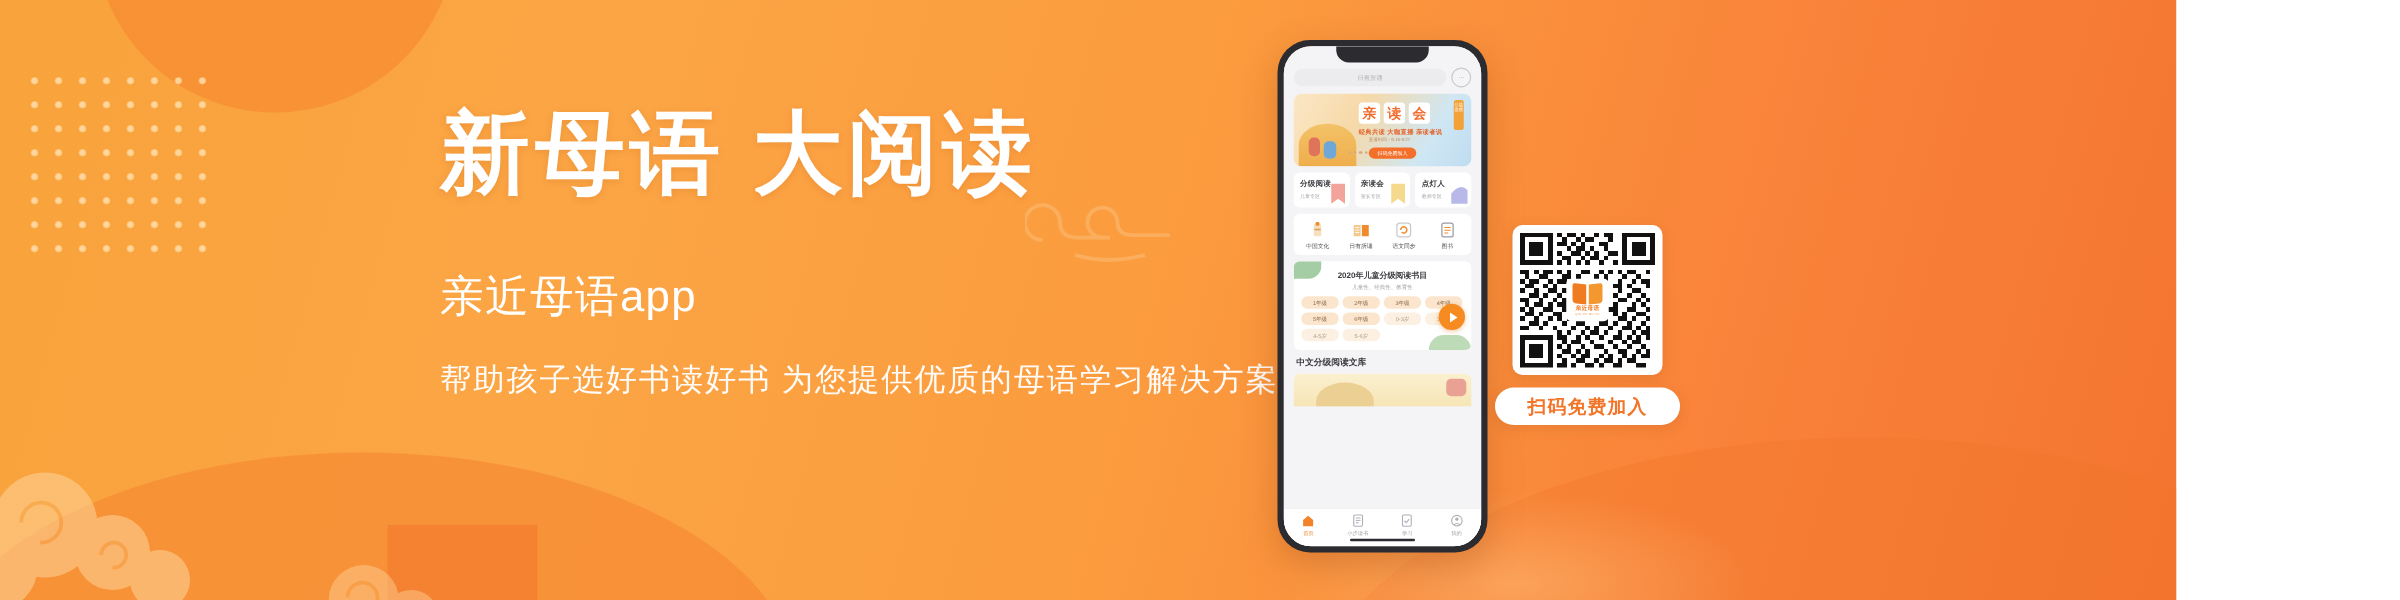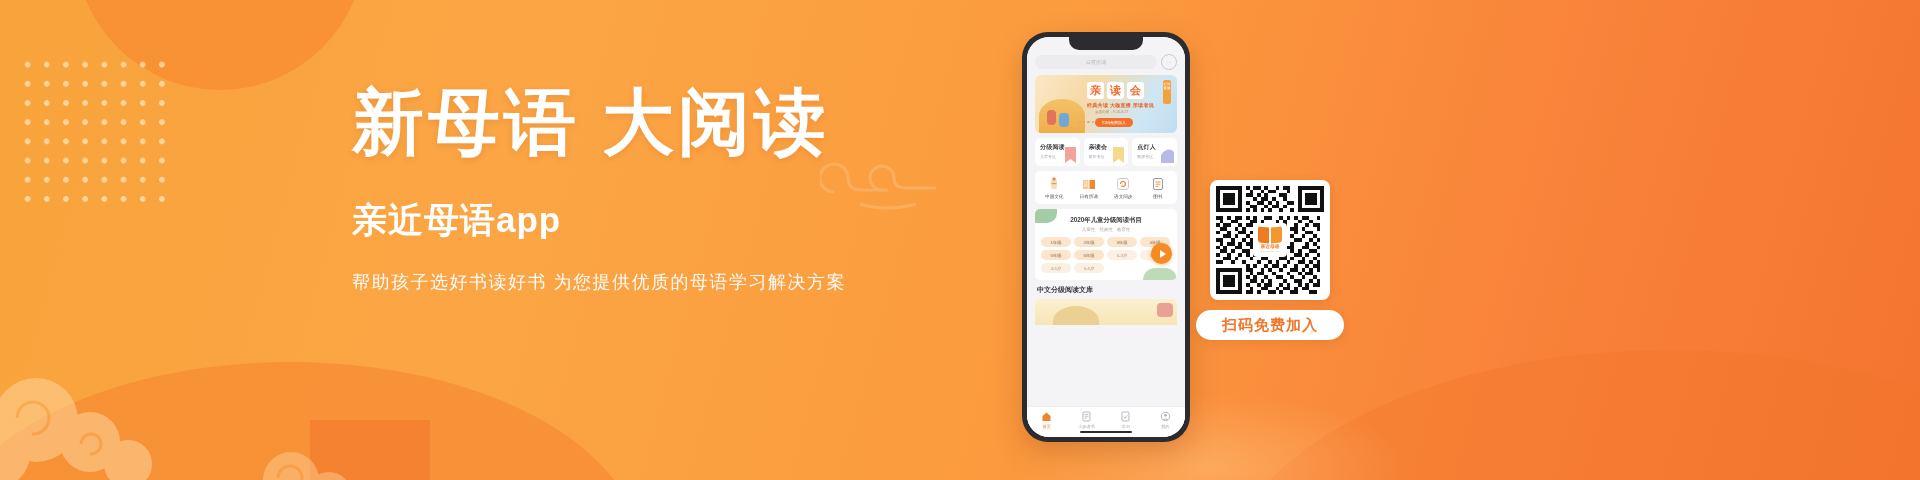--- a/index.html
+++ b/index.html
@@ -1,21 +1,21 @@
 <!DOCTYPE html>
 <html><head>
 <meta charset="utf-8">
 <style>
   html,body{margin:0;padding:0;}
   body{
     width:1920px;height:480px;overflow:hidden;
     font-family:"Liberation Sans","DejaVu Sans",sans-serif;
   }
   .banner{
-    position:relative;width:1920px;height:480px;overflow:hidden;
+    position:relative;width:1741px;height:480px;overflow:hidden;
     background:linear-gradient(105deg,#f9a33c 0%,#fba545 28%,#fb9c3e 52%,#f9833a 78%,#f4742f 100%);
   }
   
   .bg-circle-tl{
     position:absolute;left:75px;top:-200px;width:290px;height:290px;border-radius:50%;
     background:#f78f33;opacity:.85;
   }
   .bg-dots{
     position:absolute;left:18px;top:55px;width:156px;height:152px;
     background-image:radial-gradient(circle, rgba(255,222,170,.85) 2.6px, rgba(255,255,255,0) 3px);
@@ -44,25 +44,25 @@
   }
   
   .copy{position:absolute;left:352px;top:86px;width:660px;}
   .headline{
     font-family:"Liberation Serif","DejaVu Serif",serif;
     font-size:72px;line-height:1.05;color:#ffffff;font-weight:700;
     letter-spacing:4px;white-space:nowrap;
     text-shadow:0 2px 6px rgba(180,80,10,.18);
   }
   .subtitle{
-    margin-top:35px;font-size:35px;color:#ffffff;font-weight:700;letter-spacing:1px;
+    margin-top:52px;font-size:35px;color:#ffffff;font-weight:400;letter-spacing:1px;
     white-space:nowrap;
   }
   .tagline{
-    margin-top:26px;font-size:18px;color:#ffffff;font-weight:400;letter-spacing:1.5px;
+    margin-top:26px;font-size:25px;color:#ffffff;font-weight:400;letter-spacing:1.5px;
     white-space:nowrap;opacity:.97;
   }
   
   .phone{
     position:absolute;left:1022px;top:32px;width:168px;height:410px;
     border-radius:26px;background:#2b2b30;
     box-shadow:0 10px 28px rgba(140,60,10,.28);
     padding:5px;box-sizing:border-box;
   }
   .phone-inner{

